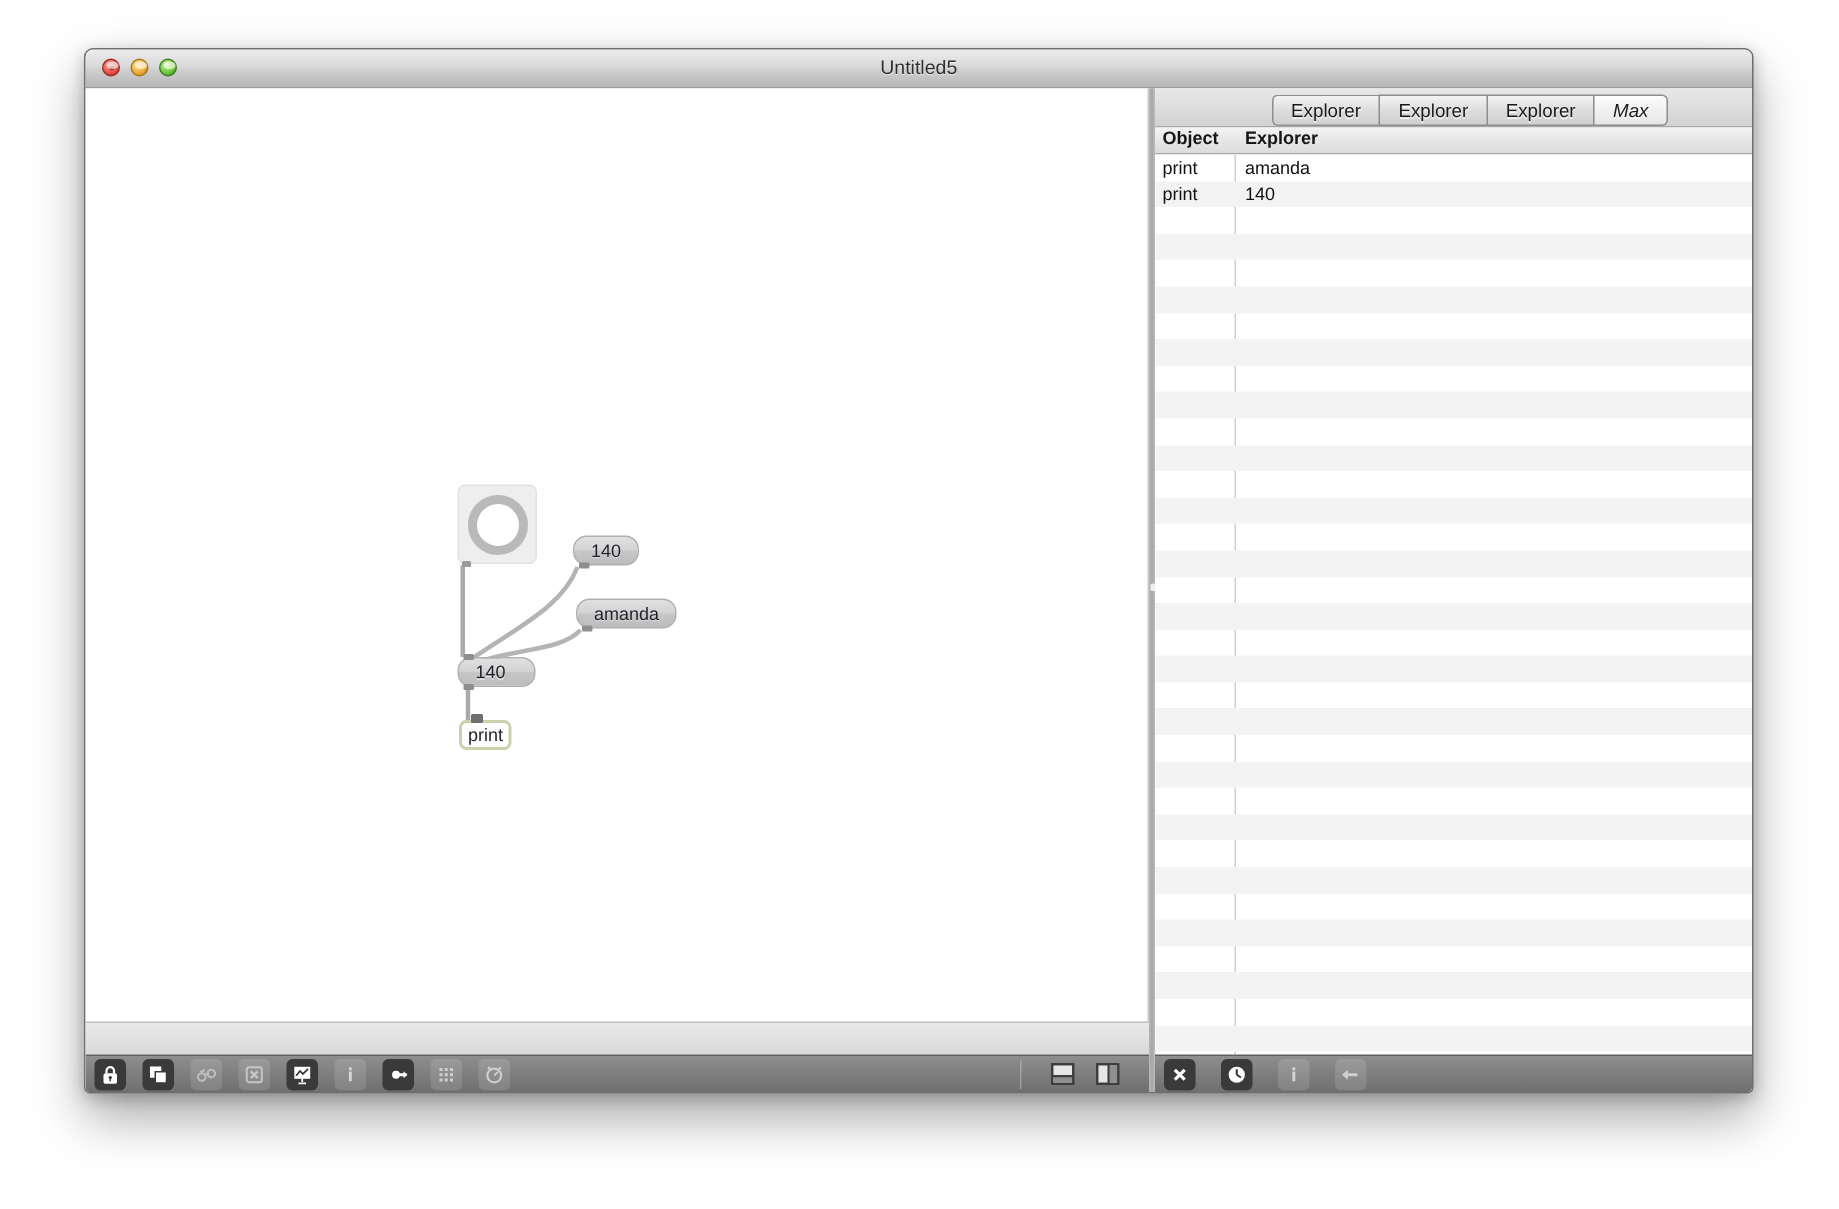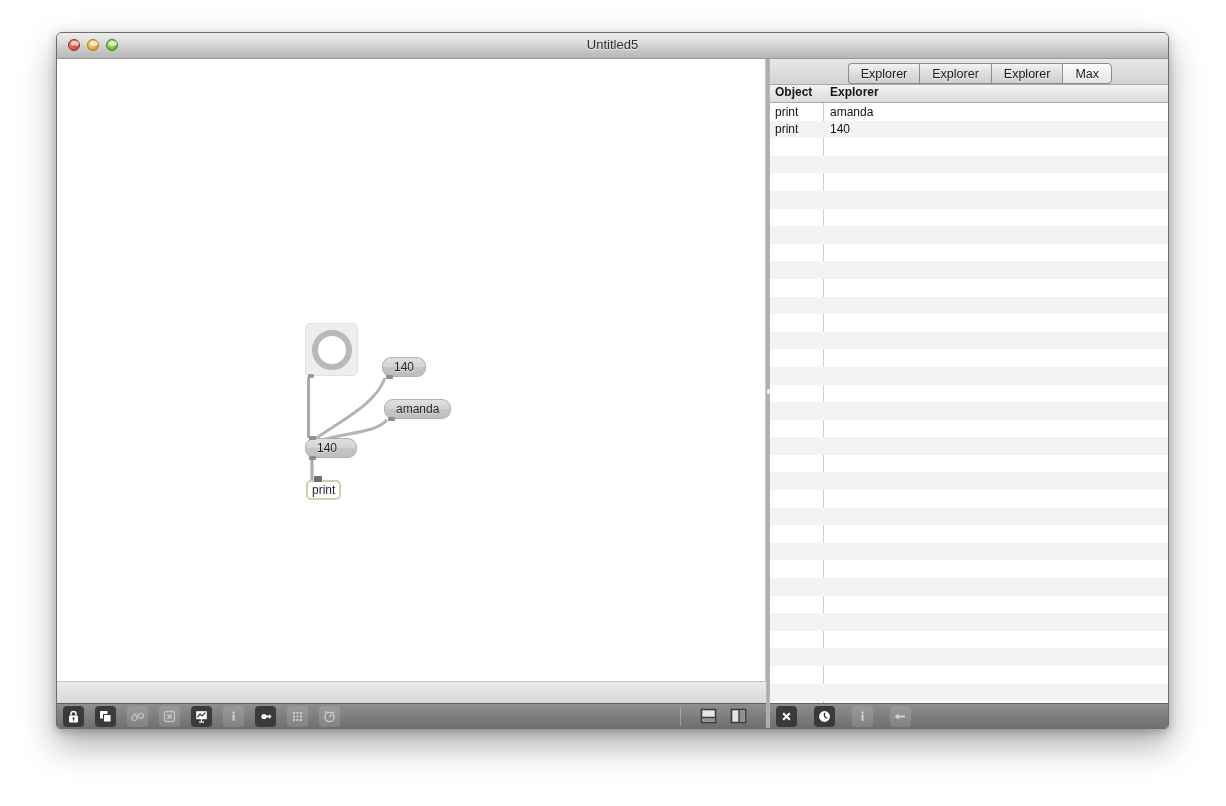--- a/index.html
+++ b/index.html
@@ -293,20 +293,21 @@
     background: linear-gradient(to bottom, #f3f3f3 0%, #dcdcdc 52%, #cfcfcf 100%);
     border: 1px solid #8d8d8d;
     border-right: none;
     box-sizing: border-box;
     text-shadow: 0 1px 0 rgba(255,255,255,0.7);
   }
   .tab:first-child { border-radius: 4px 0 0 4px; text-align: center; }
   .tab:last-child  { border-radius: 0 4px 4px 0; border-right: 1px solid #8d8d8d; }
   .tab.active {
     background: linear-gradient(to bottom, #fdfdfd 0%, #f0f0f0 52%, #e6e6e6 100%);
+    font-style: italic;
   }
 
   .thead {
     height: 18px;
     background: linear-gradient(to bottom, #f4f4f4 0%, #e4e4e4 60%, #dcdcdc 100%);
     border-bottom: 1px solid #a8a8a8;
     box-sizing: border-box;
     display: flex;
     font-size: 12px;
     font-weight: bold;

